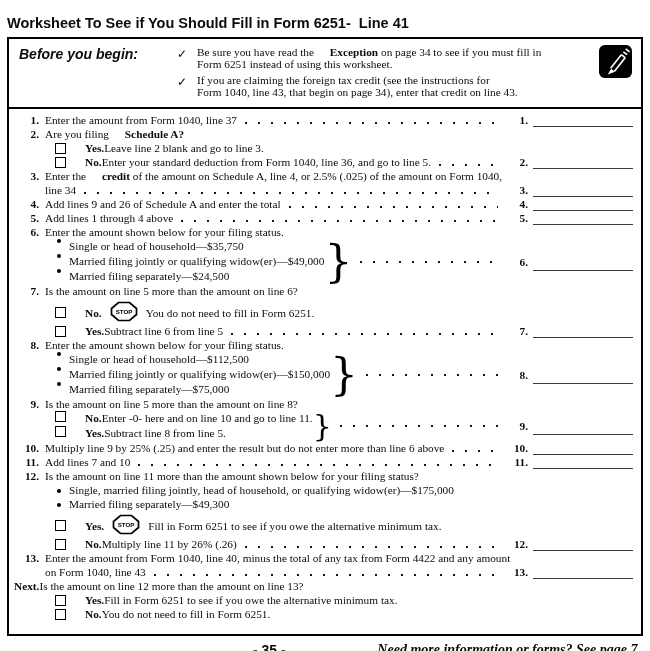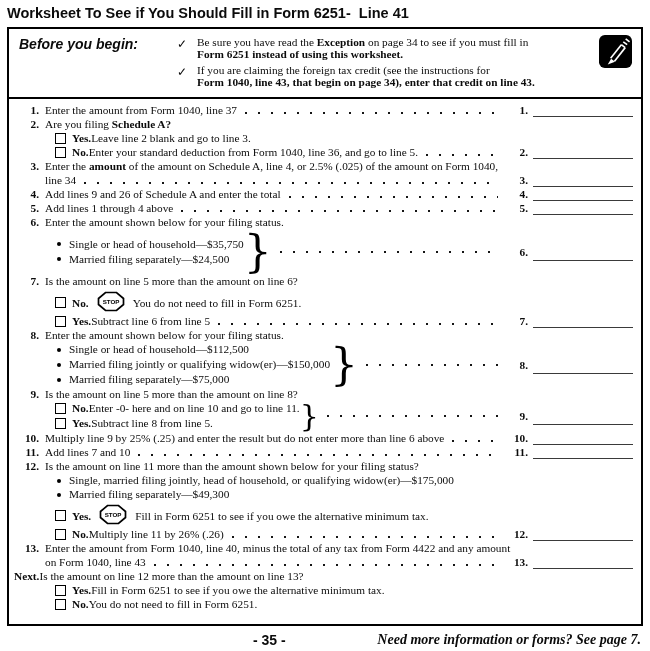--- a/index.html
+++ b/index.html
@@ -1,47 +1,47 @@
 <!DOCTYPE html>
 <html><head>
 <meta charset="utf-8">
 <style>
   html,body{margin:0;padding:0;background:#fff;}
-  .page{width:650px;height:651px;box-sizing:border-box;padding:5px 7px 0 7px;
+  .page{width:650px;height:651px;box-sizing:border-box;padding:15px 7px 0 7px;
         font-family:"Liberation Serif",serif;font-size:11.3px;color:#0b0b0b;position:relative;}
   
   .hdr{display:flex;justify-content:space-between;align-items:baseline;height:22px;}
   .title{font-family:"Liberation Sans",sans-serif;font-weight:bold;font-size:14.5px;white-space:pre;}
   .keep{font-style:italic;font-weight:bold;font-size:12.5px;}
   
   .box{border:2px solid #000;height:595px;overflow:hidden;}
   
   .before{display:flex;padding:7px 8px 4px 10px;border-bottom:2.5px solid #000;position:relative;min-height:70px;box-sizing:border-box;}
   .before-label{font-family:"Liberation Sans",sans-serif;font-weight:bold;font-style:italic;font-size:14px;flex:0 0 158px;}
   .before-items{flex:1;padding-right:56px;}
   .bitem{display:flex;margin-bottom:4px;}
   .chk{flex:0 0 20px;font-size:12px;padding-top:1px;}
-  .bl2{display:block;font-weight:bold;}
+  .bl2{display:block;}
   .pencil{position:absolute;top:6px;right:9px;}
   
   .items{padding:4px 8px 0 3px;}
   .row{display:flex;align-items:flex-end;line-height:14px;}
   .num{flex:0 0 27px;text-align:right;padding-right:6px;font-weight:bold;}
   .ind{flex:0 0 10px;}
-  .b{font-weight:bold;}
+  .b{font-weight:bold;margin-left:13px;}
   .cb{width:9px;height:9px;border:1.2px solid #000;display:inline-block;margin:0 6px 1px 0;flex-shrink:0;background:#fff;}
   .leader{flex:1 1 10px;height:4px;margin:0 4px 2px 7px;min-width:10px;
           background-image:radial-gradient(circle at 2px 2px,#151515 1.15px,transparent 1.5px);
           background-size:13px 4px;background-repeat:repeat-x;background-position:left bottom;}
   .enum{flex:0 0 26px;text-align:right;padding-right:5px;font-weight:bold;}
   .eline{flex:0 0 100px;height:9px;border-bottom:1.6px solid #3a3a3a;}
   
   .group{display:flex;align-items:center;}
   .glines{margin-left:10px;}
-  .gline{display:flex;align-items:center;line-height:15px;}
+  .gline{display:flex;align-items:flex-start;line-height:15px;}
   .blt{width:4px;height:4px;border-radius:50%;background:#000;margin:0 8px 0 2px;flex-shrink:0;}
   .brace{font-family:"DejaVu Serif",serif;color:#000;}
   .brace::before{content:"}";}
   .brace.b3{font-size:44px;line-height:45px;}
   .brace.b2{font-size:30px;line-height:30px;}
   .group .leader{margin-bottom:0;align-self:center;}
   .group .eline{align-self:center;margin-top:8px;}
   
   .stoprow{display:flex;align-items:center;height:23px;}
   .stop-svg{margin:0 8px;}
@@ -122,21 +122,21 @@
         <span class="cb"></span>
         <span class="b">No.</span>
         <span> Enter your standard deduction from Form 1040, line 36, and go to line 5.</span>
         <span class="leader"></span>
         <span class="enum">2.</span>
         <span class="eline"></span>
       </div>
 
       <div class="row">
         <span class="num">3.</span>
-        <span><span>Enter the </span><span class="b">amount</span><span> of the amount on Schedule A, line 4, or 2.5% (.025) of the amount on Form 1040,</span></span>
+        <span><span>Enter the </span><span class="b">credit</span><span> of the amount on Schedule A, line 4, or 2.5% (.025) of the amount on Form 1040,</span></span>
       </div>
       <div class="row">
         <span class="num"></span>
         <span>line 34</span>
         <span class="leader"></span>
         <span class="enum">3.</span>
         <span class="eline"></span>
       </div>
 
       <div class="row">
@@ -158,20 +158,24 @@
       <div class="row">
         <span class="num">6.</span>
         <span>Enter the amount shown below for your filing status.</span>
       </div>
       <div class="group">
         <span class="num"></span>
         <div class="glines">
           <div class="gline">
               <span class="blt"></span>
               <span>Single or head of household—$35,750</span>
+            </div>
+          <div class="gline">
+              <span class="blt"></span>
+              <span>Married filing jointly or qualifying widow(er)—$49,000</span>
             </div>
           <div class="gline">
               <span class="blt"></span>
               <span>Married filing separately—$24,500</span>
             </div>
         </div>
         <span class="brace b3"></span>
         <span class="leader"></span>
         <span class="enum">6.</span>
         <span class="eline"></span>

